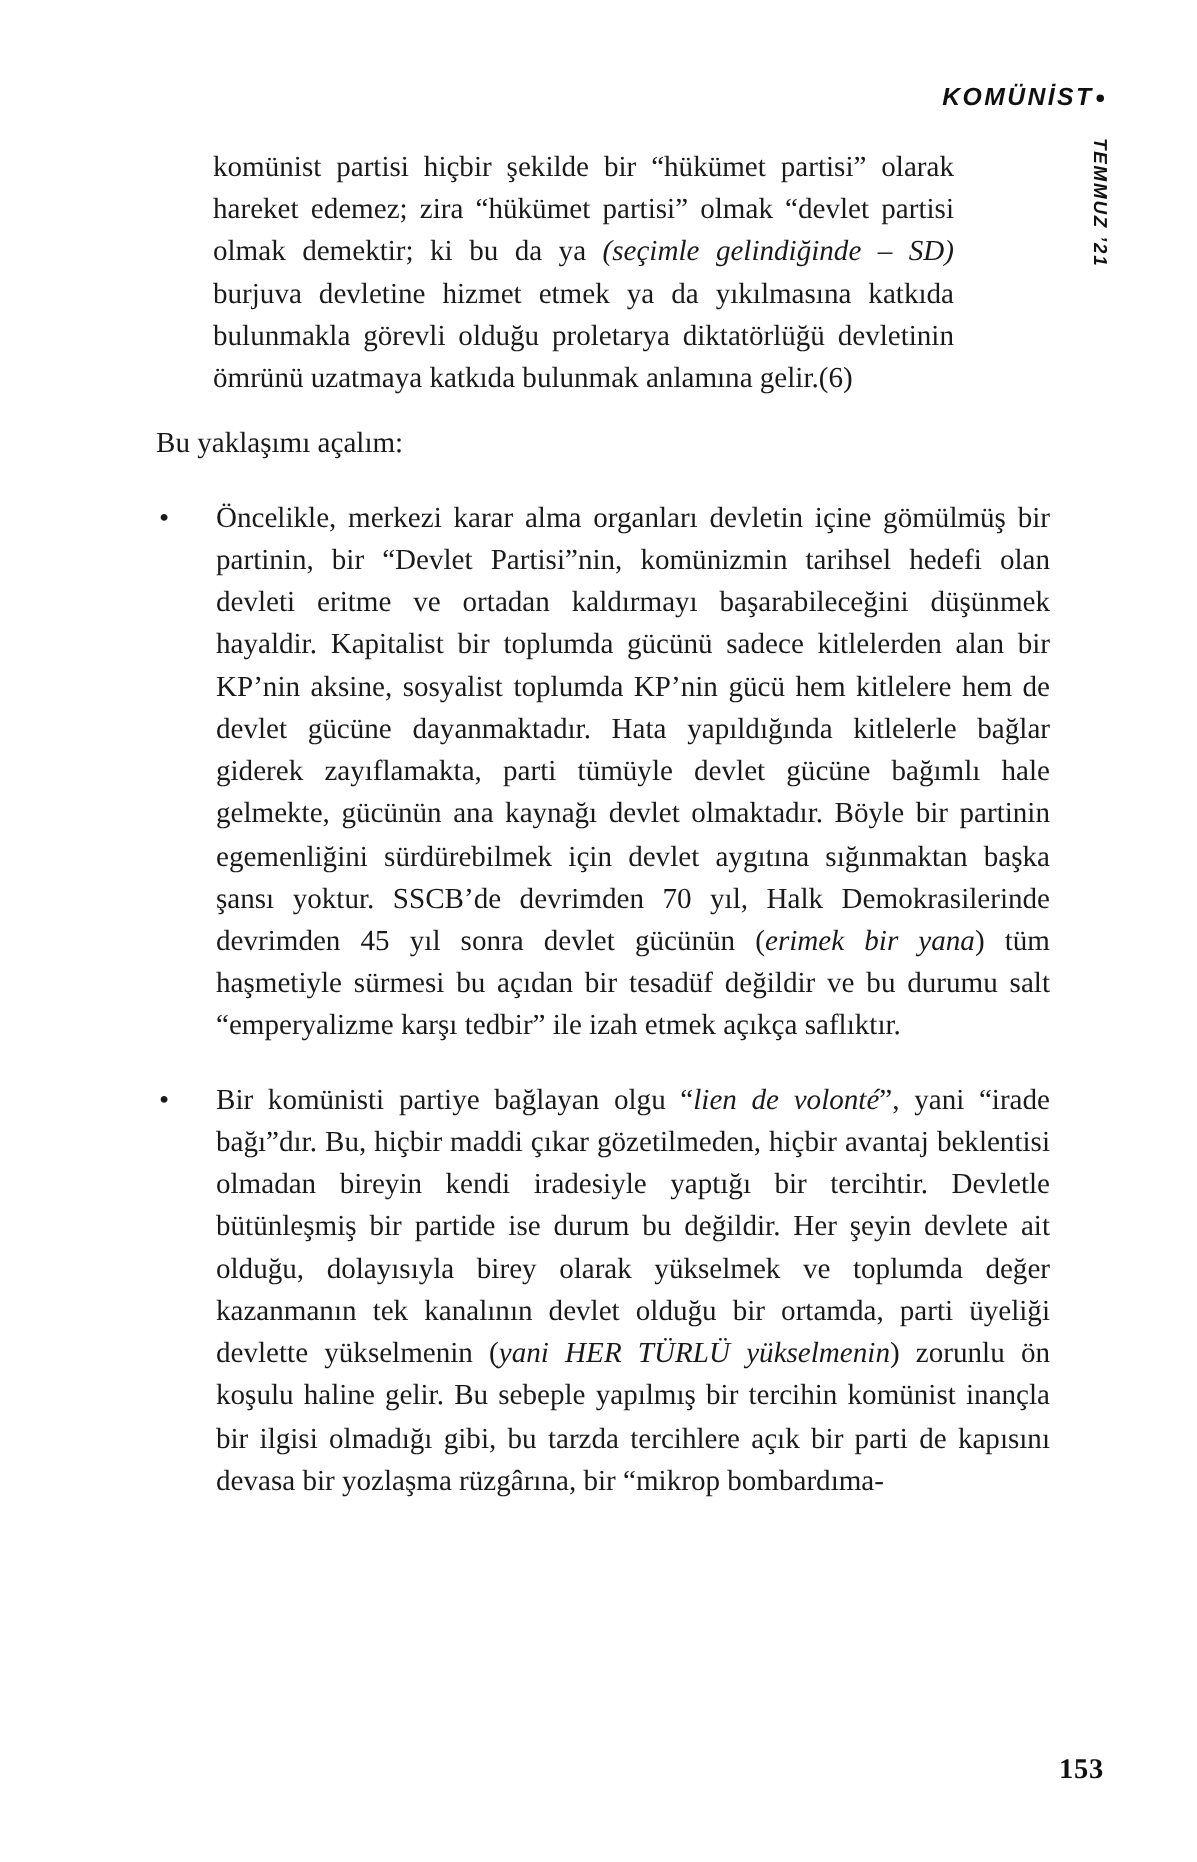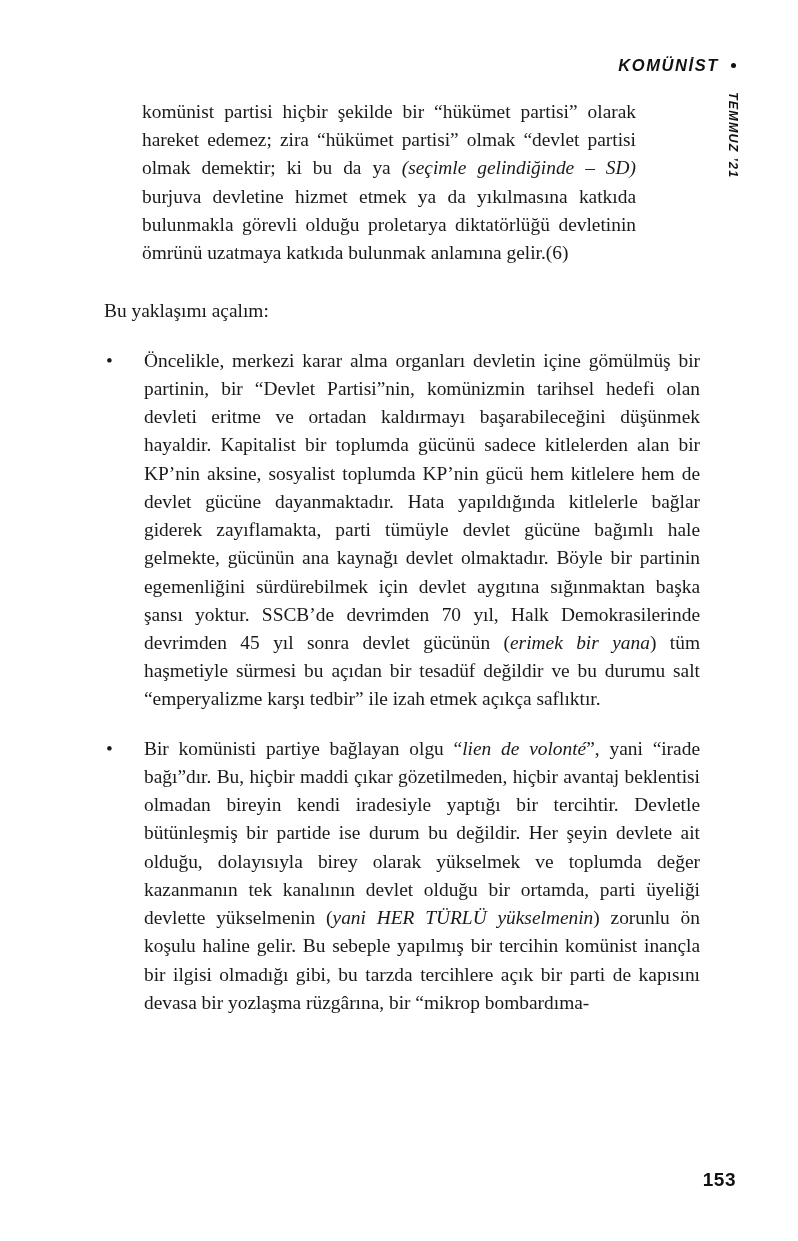--- a/index.html
+++ b/index.html
@@ -21,21 +21,20 @@
     inset: 0;
   }
 
   
   .runhead {
     position: absolute;
     top: 56px;
     right: 62px;
     display: flex;
     align-items: center;
-    gap: 10px;
   }
   .runhead-title {
     font-family: "Liberation Sans", sans-serif;
     font-weight: bold;
     font-size: 16.5px;
     letter-spacing: 1.6px;
     font-style: italic;
     color: #111;
   }
   .runhead-dot {
@@ -83,21 +82,21 @@
   
   .quote {
     margin-left: 38px;
     width: 494px;
   }
   .quote p {
     text-align: justify;
   }
 
   .lead {
-    margin-top: 30px;
+    margin-top: 15px;
     text-align: left;
   }
 
   ul.bullets {
     list-style: none;
     margin: 0;
     padding: 0;
   }
   ul.bullets > li {
     position: relative;
@@ -112,21 +111,21 @@
     line-height: 1.455;
   }
 
   i, .it { font-style: italic; }
 
   
   .folio {
     position: absolute;
     right: 62px;
     bottom: 50px;
-    font-family: Liberation Sans, sans-serif;
+    font-family: Liberation Serif, serif;
     font-weight: bold;
     font-size: 19px;
     color: #111;
     letter-spacing: 0.5px;
   }
 </style>
 </head>
 <body>
 
 <div class="page">

